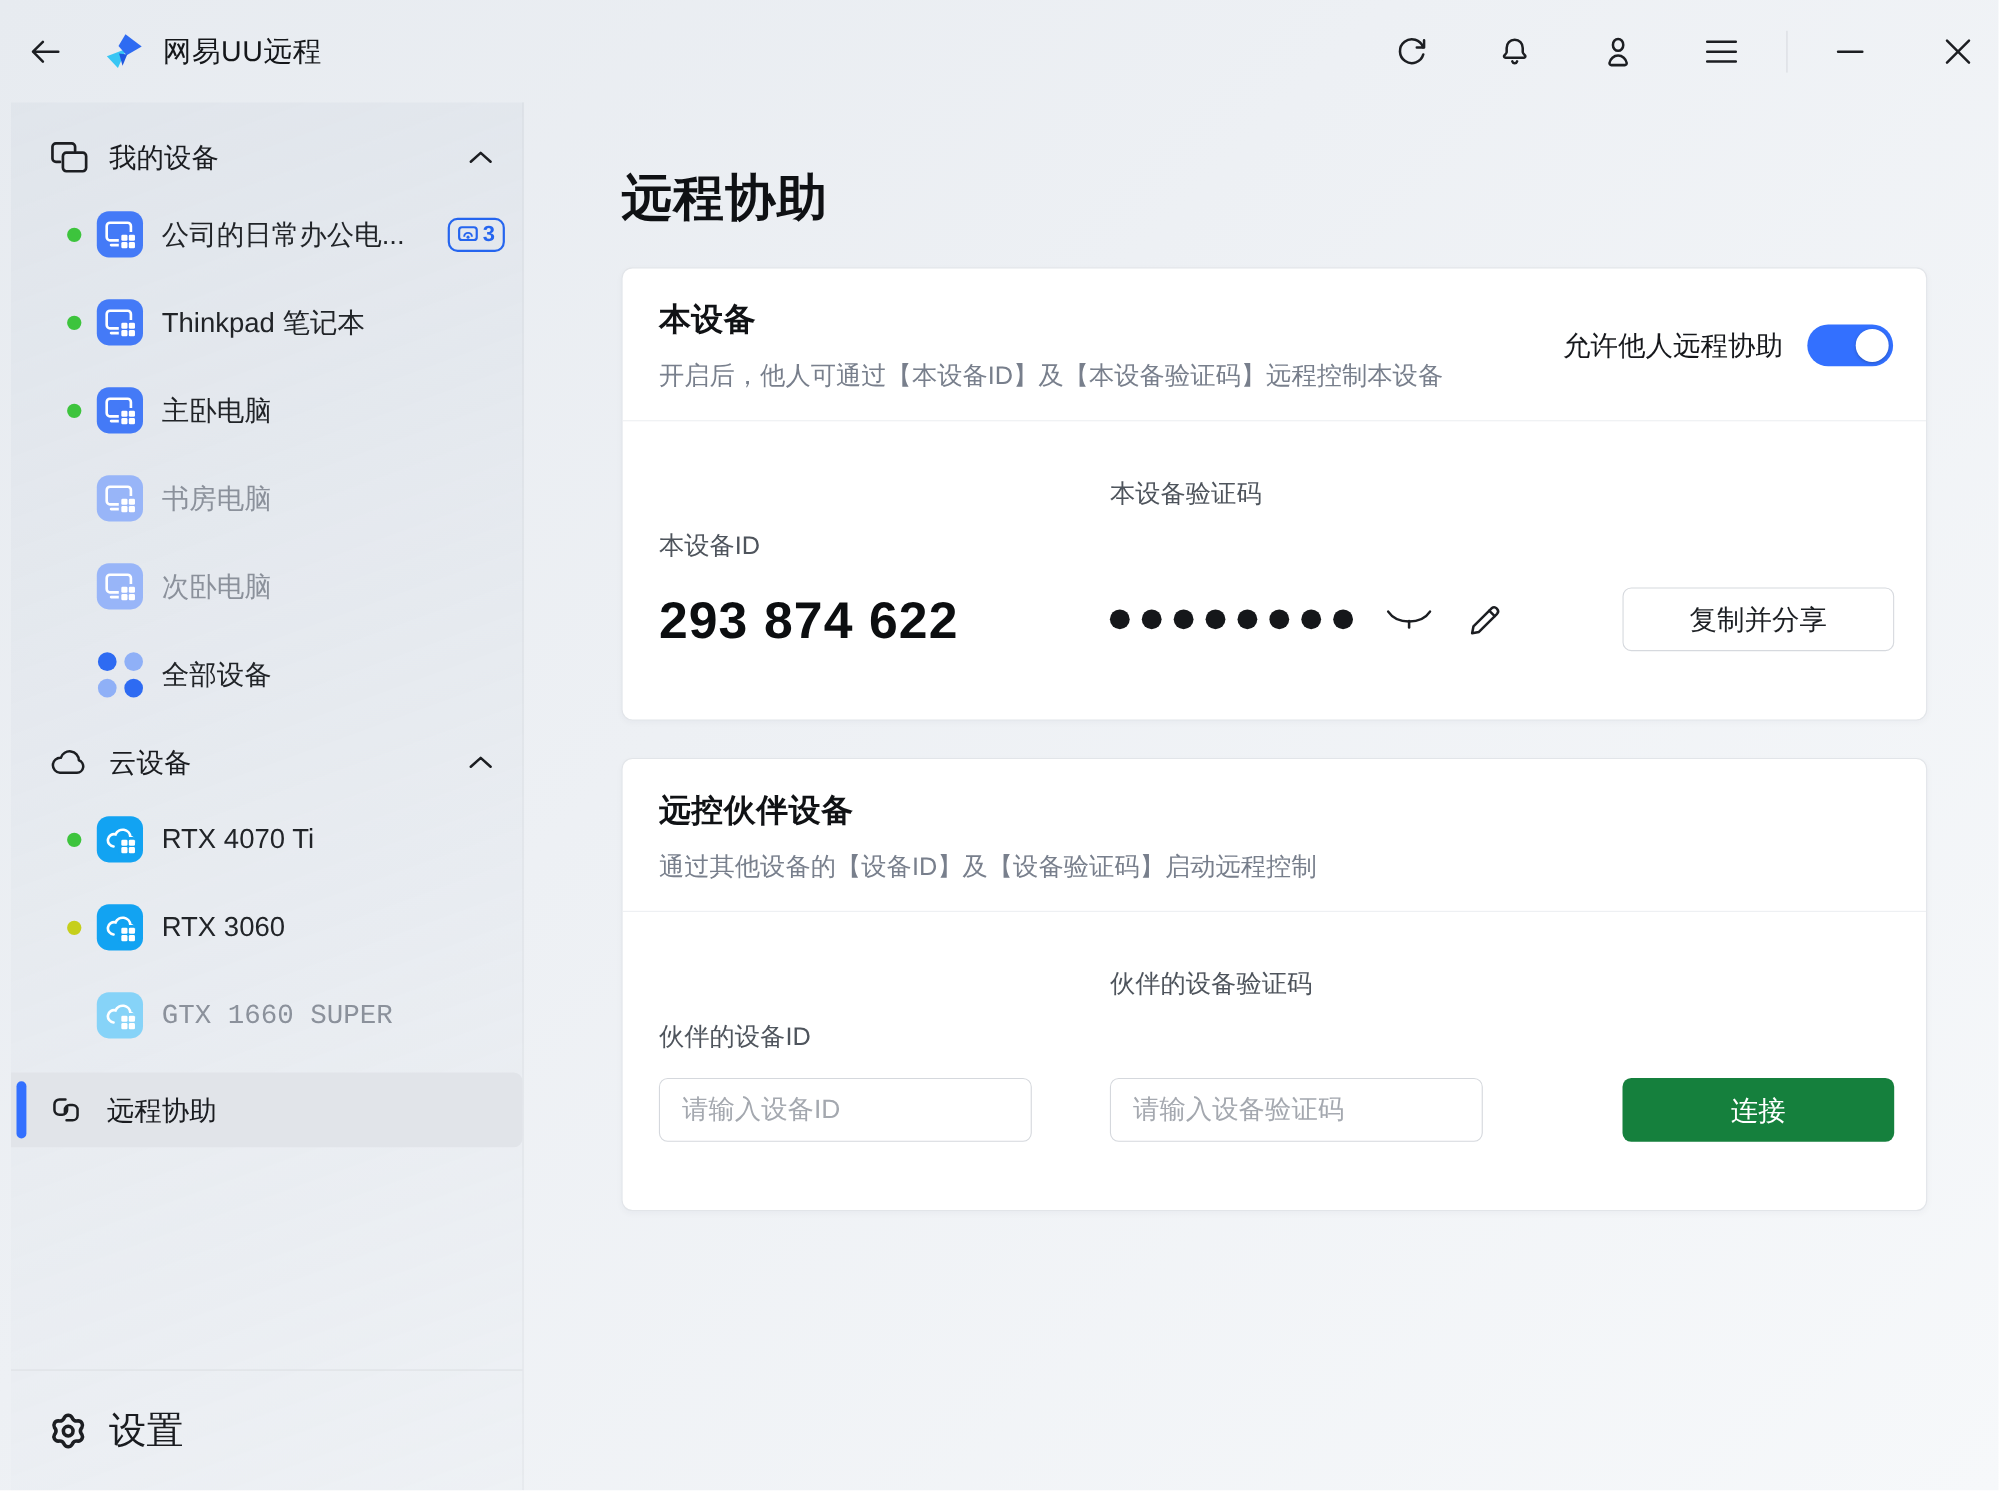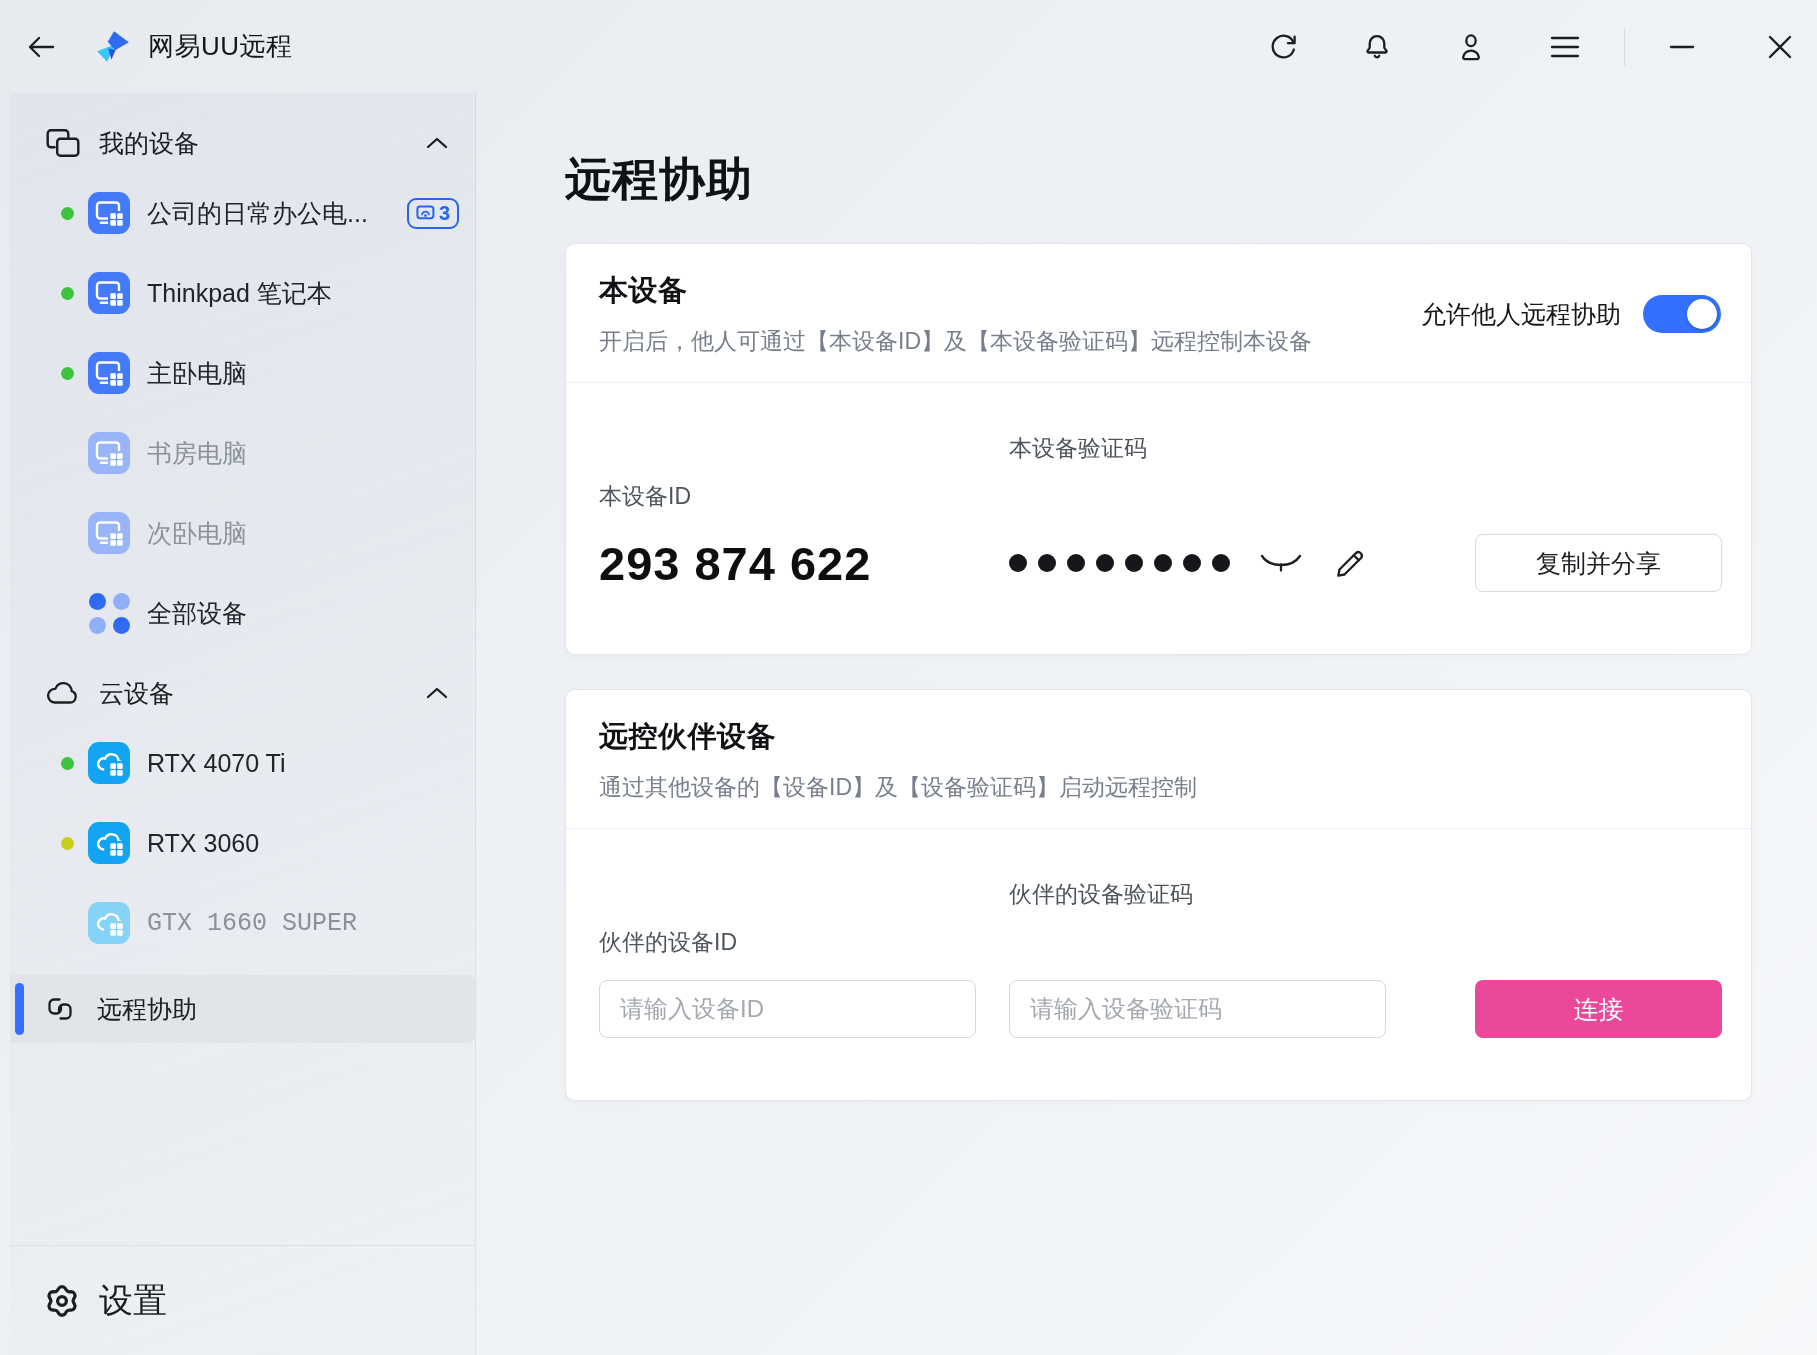--- a/index.html
+++ b/index.html
@@ -112,24 +112,24 @@
   .id-value { font-size:47px; font-weight:700; color:#0c0e10; letter-spacing:1px; white-space:nowrap; }
   .pwd-dots { display:flex; gap:11px; margin-right:28px; }
   .pwd-dot { width:18px; height:18px; border-radius:50%; background:#15171a; }
   .eye-btn, .edit-btn { border:none; background:transparent; cursor:pointer; display:flex;
                         align-items:center; padding:0; }
   .edit-btn { margin-left:28px; }
 
   .btn { height:58px; width:247px; border-radius:8px; font-size:25px; cursor:pointer;
          font-family:inherit; }
   .btn.copy { background:#fff; border:1px solid #d6d9de; color:#1c1f23; }
-  .btn.connect { background:#ec4899; border:none; color:#ffffff; }
+  .btn.connect { background:#15803d; border:none; color:#ffffff; }
   .btn.connect:disabled { cursor:default; }
 
-  .tinput { width:377px; height:58px; border:1px solid #d5d8dd; border-radius:8px;
+  .tinput { width:339px; height:58px; border:1px solid #d5d8dd; border-radius:8px;
             background:#fff; padding:0 20px; font-size:24px; color:#3c4147;
             font-family:inherit; outline:none; }
   .tinput::placeholder { color:#a4a8af; }
 </style>
 </head>
 <body>
 
 <div class="window">
 
   <div class="topbar">

